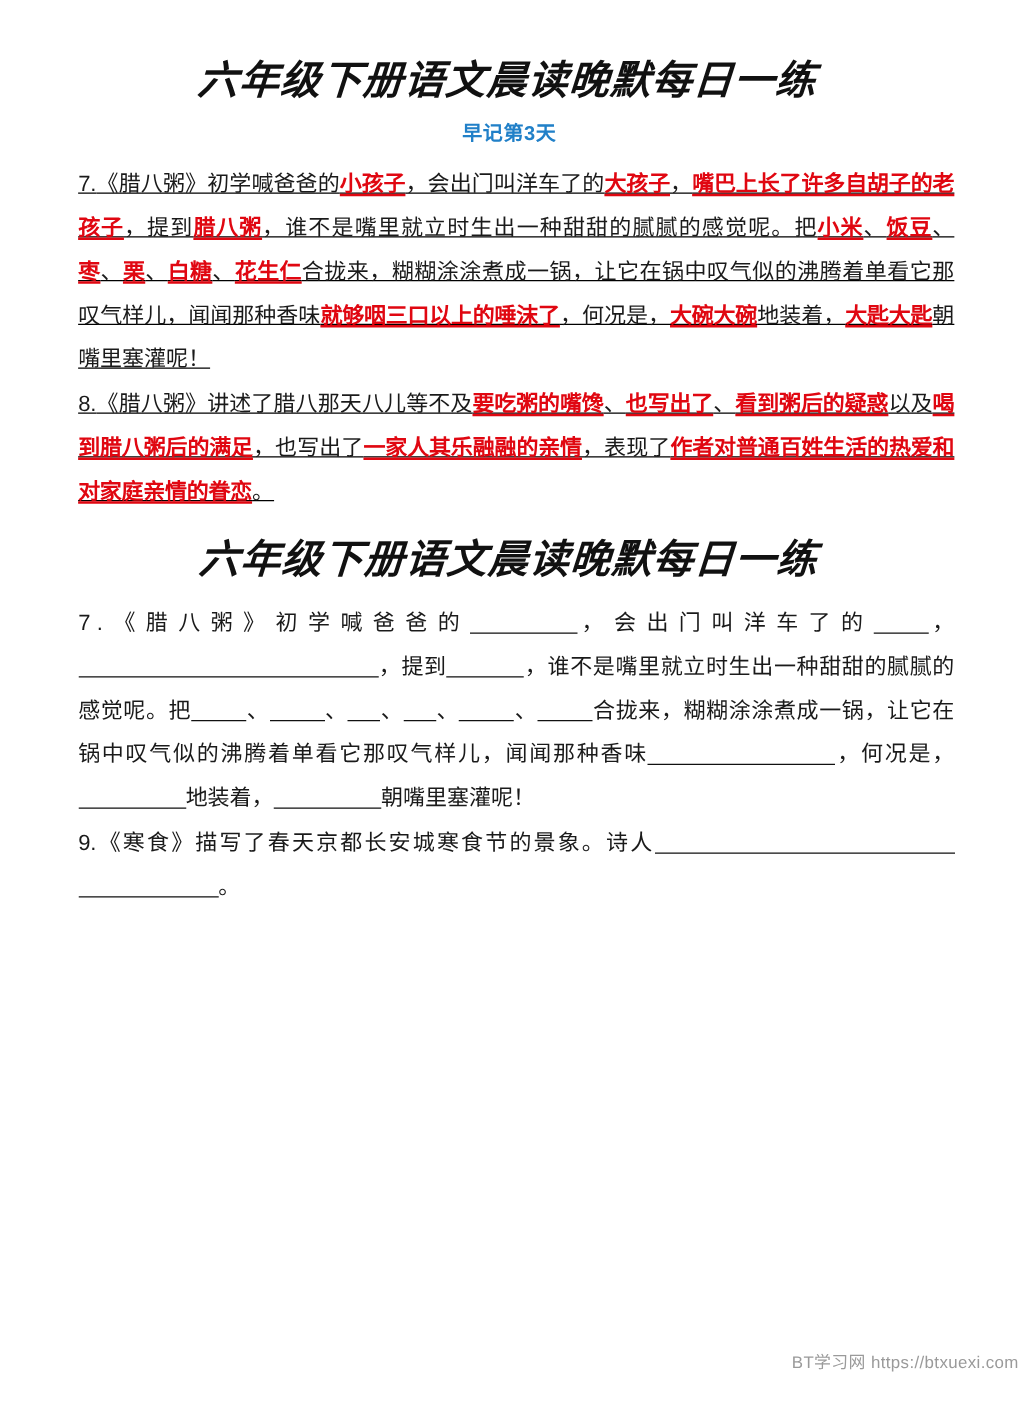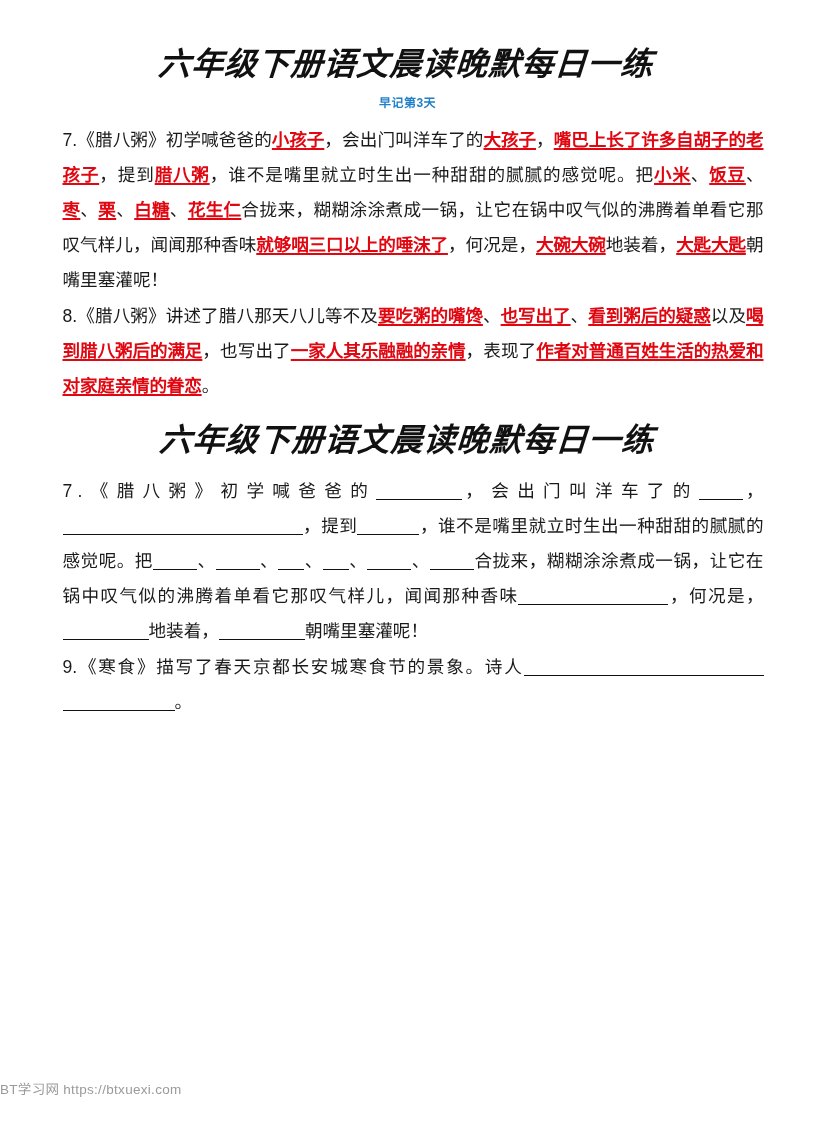--- a/index.html
+++ b/index.html
@@ -36,35 +36,35 @@
     margin: 0;
     line-height: 1.25;
     transform: skewX(-4deg);
   }
   .section-1 .doc-title { padding-top: 44px; }
   .section-2 .doc-title { padding-top: 16px; }
 
   .sub-title {
     text-align: center;
     font-family: "Liberation Sans", "DejaVu Sans", sans-serif;
-    font-size: 12px;
+    font-size: 16px;
     font-weight: 700;
     color: #2180c8;
     margin: 9px 0 0 0;
     letter-spacing: 0.5px;
   }
 
   
   .body-block {
     margin: 0 auto;
     width: 712px;
     padding-left: 11px;
     padding-right: 0;
   }
-  .section-1 .body-block { margin-top: 13px; }
+  .section-1 .body-block { margin-top: 13px; text-decoration: underline; }
   .section-2 .body-block { margin-top: 14px; }
 
   .para {
     font-family: "Liberation Sans", "DejaVu Sans", sans-serif;
     font-size: 17.6px;
     line-height: 35px;
     color: #1a1a1a;
     margin: 0 0 0 0;
     text-align: justify;
     text-justify: inter-character;
@@ -102,21 +102,21 @@
 
   
   .spread { letter-spacing: 5.2px; }
 
   
   .footer {
     position: absolute;
     left: 0;
     right: 0;
     bottom: 24px;
-    text-align: left;
+    text-align: right;
     font-family: "Liberation Sans", "DejaVu Sans", sans-serif;
     font-size: 13.5px;
     color: #9a9a9a;
     letter-spacing: 0.3px;
   }
 </style>
 </head>
 <body>
 
 <div class="page">

